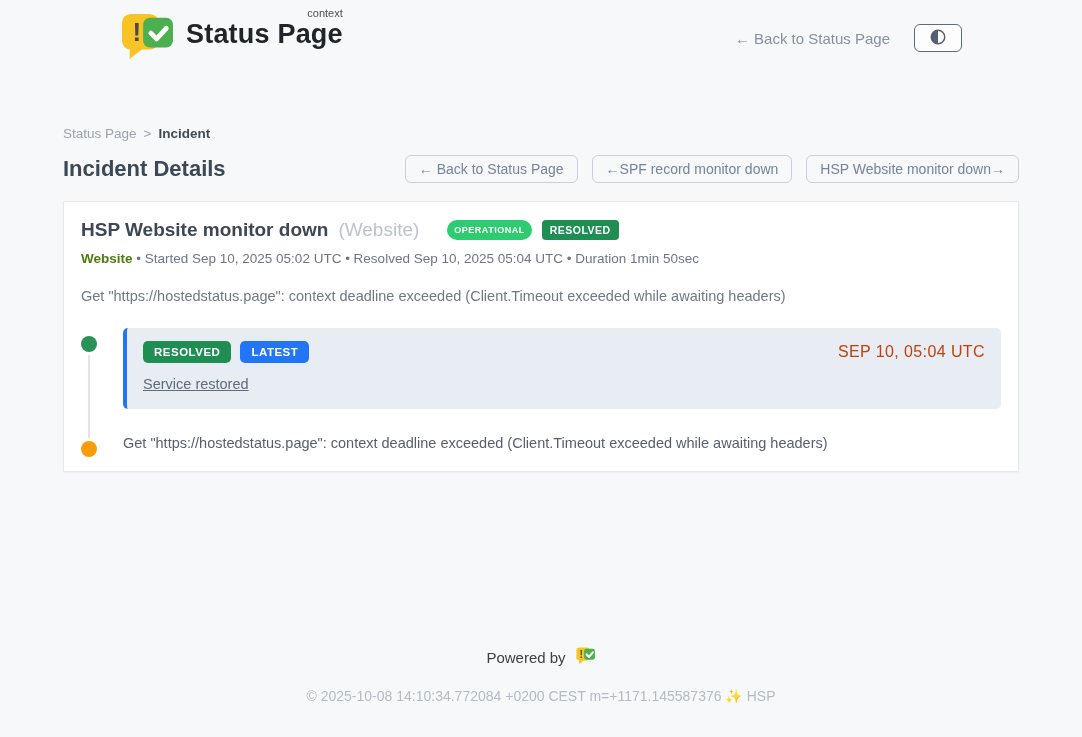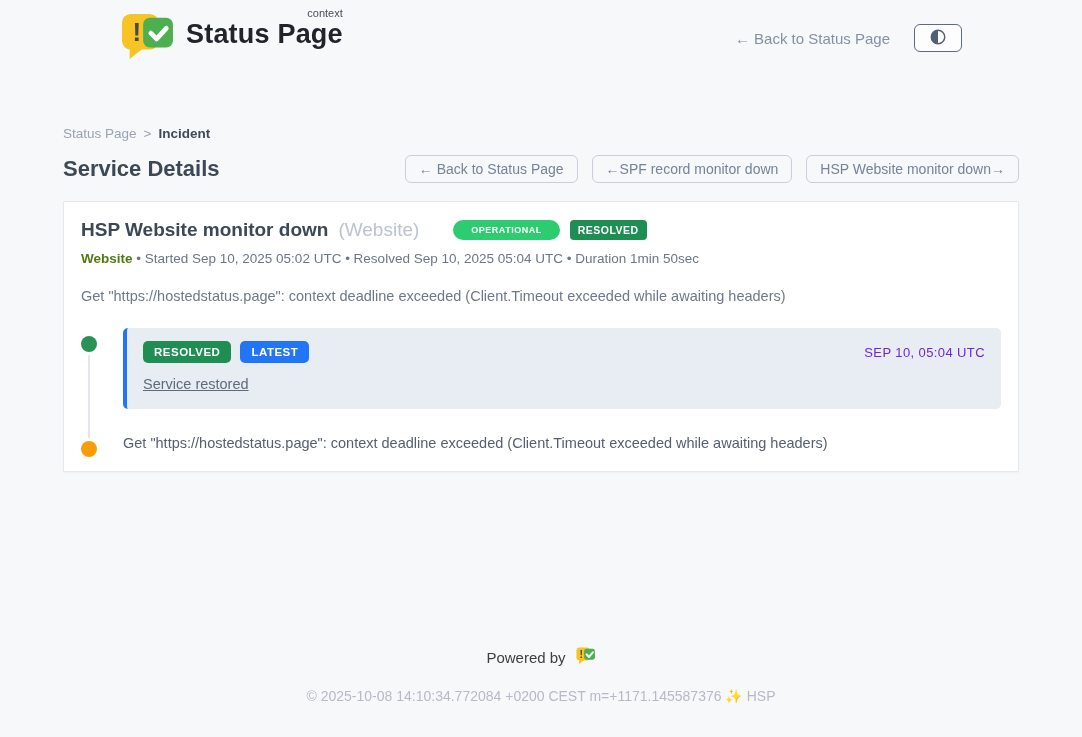--- a/index.html
+++ b/index.html
@@ -67,21 +67,21 @@
   }
   .card-title-row { display: flex; align-items: center; gap: 10px; margin-bottom: 10px; }
   .incident-title { font-size: 19px; font-weight: bold; color: #3d4856; }
   .incident-component { font-size: 19px; color: #bcc3cf; font-weight: normal; }
   .badge {
     display: inline-block; color: #ffffff; font-weight: bold;
     letter-spacing: 0.5px; white-space: nowrap;
   }
   .badge-pill-green {
     background: #2ecc71; border-radius: 999px;
-    font-size: 9px; padding: 5px 18px; margin-left: 24px;
+    font-size: 9px; padding: 5px 7px; margin-left: 18px;
   }
   .badge-rect-green-sm { background: #1e8e53; border-radius: 4px; font-size: 10.5px; padding: 4px 8px; }
   .incident-meta { font-size: 13.5px; color: #6b7687; margin-bottom: 22px; }
   .meta-strong { color: #4d7c0f; font-weight: bold; }
   .incident-description { font-size: 14.5px; color: #6e7988; margin-bottom: 24px; }
 
   
   .timeline { position: relative; }
   .timeline-line {
     position: absolute; left: 7px; top: 18px;
@@ -100,21 +100,21 @@
     background: #e8ecf3;
     border-left: 4px solid #2276f5;
     border-radius: 5px;
     padding: 13px 16px 17px;
   }
   .entry-head { display: flex; align-items: center; gap: 9px; }
   .badge-green { background: #1e8e53; border-radius: 5px; font-size: 11.5px; padding: 5px 11px; }
   .badge-blue { background: #2276f5; border-radius: 5px; font-size: 11.5px; padding: 5px 11px; }
   .badge-orange { background: #f99d07; border-radius: 5px; font-size: 11.5px; padding: 5px 11px; }
   .entry-time {
-    margin-left: auto; font-size: 13px; color: #6d28d9; letter-spacing: 0.4px;
+    margin-left: auto; font-size: 16px; color: #c2410c; letter-spacing: 0.4px;
   }
   .entry-msg { margin-top: 13px; font-size: 14.5px; color: #5f6b7b; text-decoration: underline; }
   .entry-msg-plain { margin-top: 13px; font-size: 14.5px; color: #555f6e; }
 
   
   .footer { margin-top: 174px; text-align: center; padding-bottom: 24px; }
   .powered-by {
     display: inline-flex; align-items: center; gap: 9px;
     font-size: 15px; color: #404040;
   }
@@ -152,21 +152,21 @@
   </div>
 </header>
 
 <main class="main">
 
   <nav class="breadcrumb">
     <a class="crumb-root">Status Page</a><span class="crumb-sep">&gt;</span><span class="crumb-current">Incident</span>
   </nav>
 
   <div class="title-row">
-    <h1 class="page-title">Service Details</h1>
+    <h1 class="page-title">Incident Details</h1>
     <div class="nav-buttons">
       <button class="nav-btn">← Back to Status Page</button>
       <button class="nav-btn">←SPF record monitor down</button>
       <button class="nav-btn">HSP Website monitor down→</button>
     </div>
   </div>
 
   <section class="card">
 
     <div class="card-title-row">

